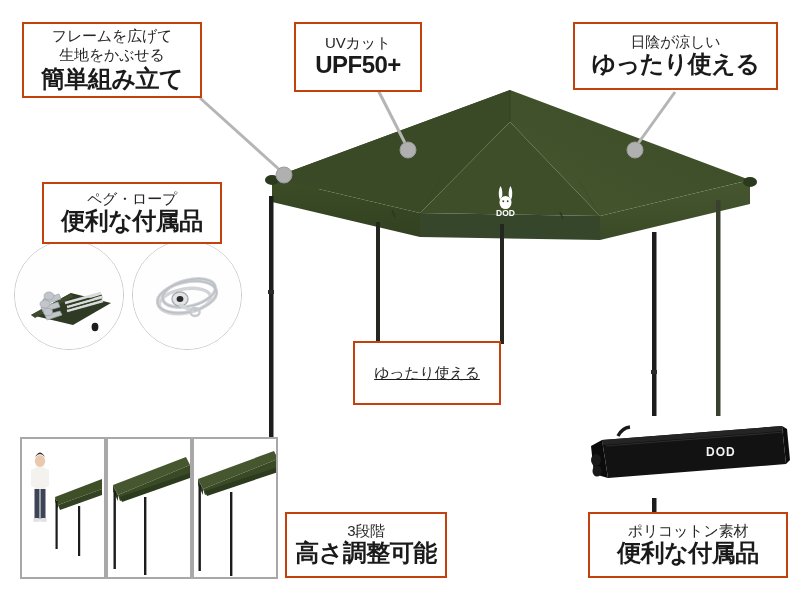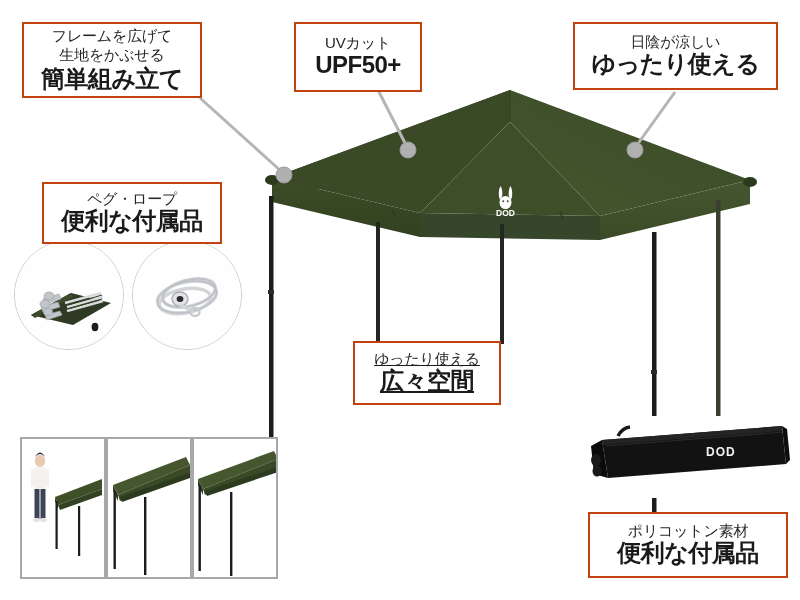--- a/index.html
+++ b/index.html
@@ -256,21 +256,20 @@
         <ellipse cx="47" cy="58" rx="8" ry="7" fill="#e2e4e7" stroke="#a8abb0" stroke-width="1.4"></ellipse>
         <ellipse cx="47" cy="58" rx="3.4" ry="3" fill="#2a2a2a"></ellipse>
         <path d="M 47 64 l 12 6" stroke="#d2d4d8" stroke-width="3.4" stroke-linecap="round" fill="none"></path>
         <ellipse cx="62" cy="71" rx="4.6" ry="4" fill="none" stroke="#c6c9ce" stroke-width="2.4"></ellipse>
       </svg>
     </div>
   </div>
 
   <div class="callout" style="left:353px; top:341px; width:148px; height:64px;text-decoration:underline;">
     <div class="sub">ゆったり使える</div>
-    <div class="main">広々空間</div>
   </div>
 
   <div class="height-panels" style="left:20px; top:437px; width:258px; height:142px;">
 
     <div class="hpanel" style="width:86px; height:142px;">
       <svg viewBox="0 0 86 142" width="86" height="142">
         <rect width="86" height="142" fill="#ffffff"></rect>
 
         <g>
           <ellipse cx="18" cy="22" rx="5.2" ry="6" fill="#e8c9ae"></ellipse>
@@ -310,20 +309,24 @@
         <path d="M 4 40 L 80 12 L 84 20 L 9 50 Z" fill="#46562e"></path>
         <path d="M 9 50 L 84 20 L 84 30 L 11 56 Z" fill="#3a4a26"></path>
         <path d="M 4 40 L 9 50 L 9 56 L 4 46 Z" fill="#2f3d1f"></path>
         <path d="M 11 52 L 84 28 L 84 33 L 13 57 Z" fill="#2c3a1d"></path>
         <rect x="4.5" y="46" width="2.4" height="86" fill="#1c1c1c"></rect>
         <rect x="36" y="53" width="2.4" height="84" fill="#1c1c1c"></rect>
       </svg>
     </div>
   </div>
 
+  <div class="callout" style="left:285px; top:512px; width:162px; height:66px;">
+    <div class="sub">3段階</div>
+    <div class="main">高さ調整可能</div>
+  </div>
 
   <div class="carrybag-photo" style="left:586px; top:416px; width:208px; height:82px;">
     <svg viewBox="0 0 208 82" width="208" height="82">
       <rect width="208" height="82" fill="#ffffff"></rect>
 
       <path d="M 16 24 L 196 10 L 200 48 L 22 62 Z" fill="#121212"></path>
 
       <path d="M 16 24 L 22 62 L 8 58 L 5 30 Z" fill="#0b0b0b"></path>
 
       <ellipse cx="10" cy="44" rx="5" ry="6" fill="#191919"></ellipse>

